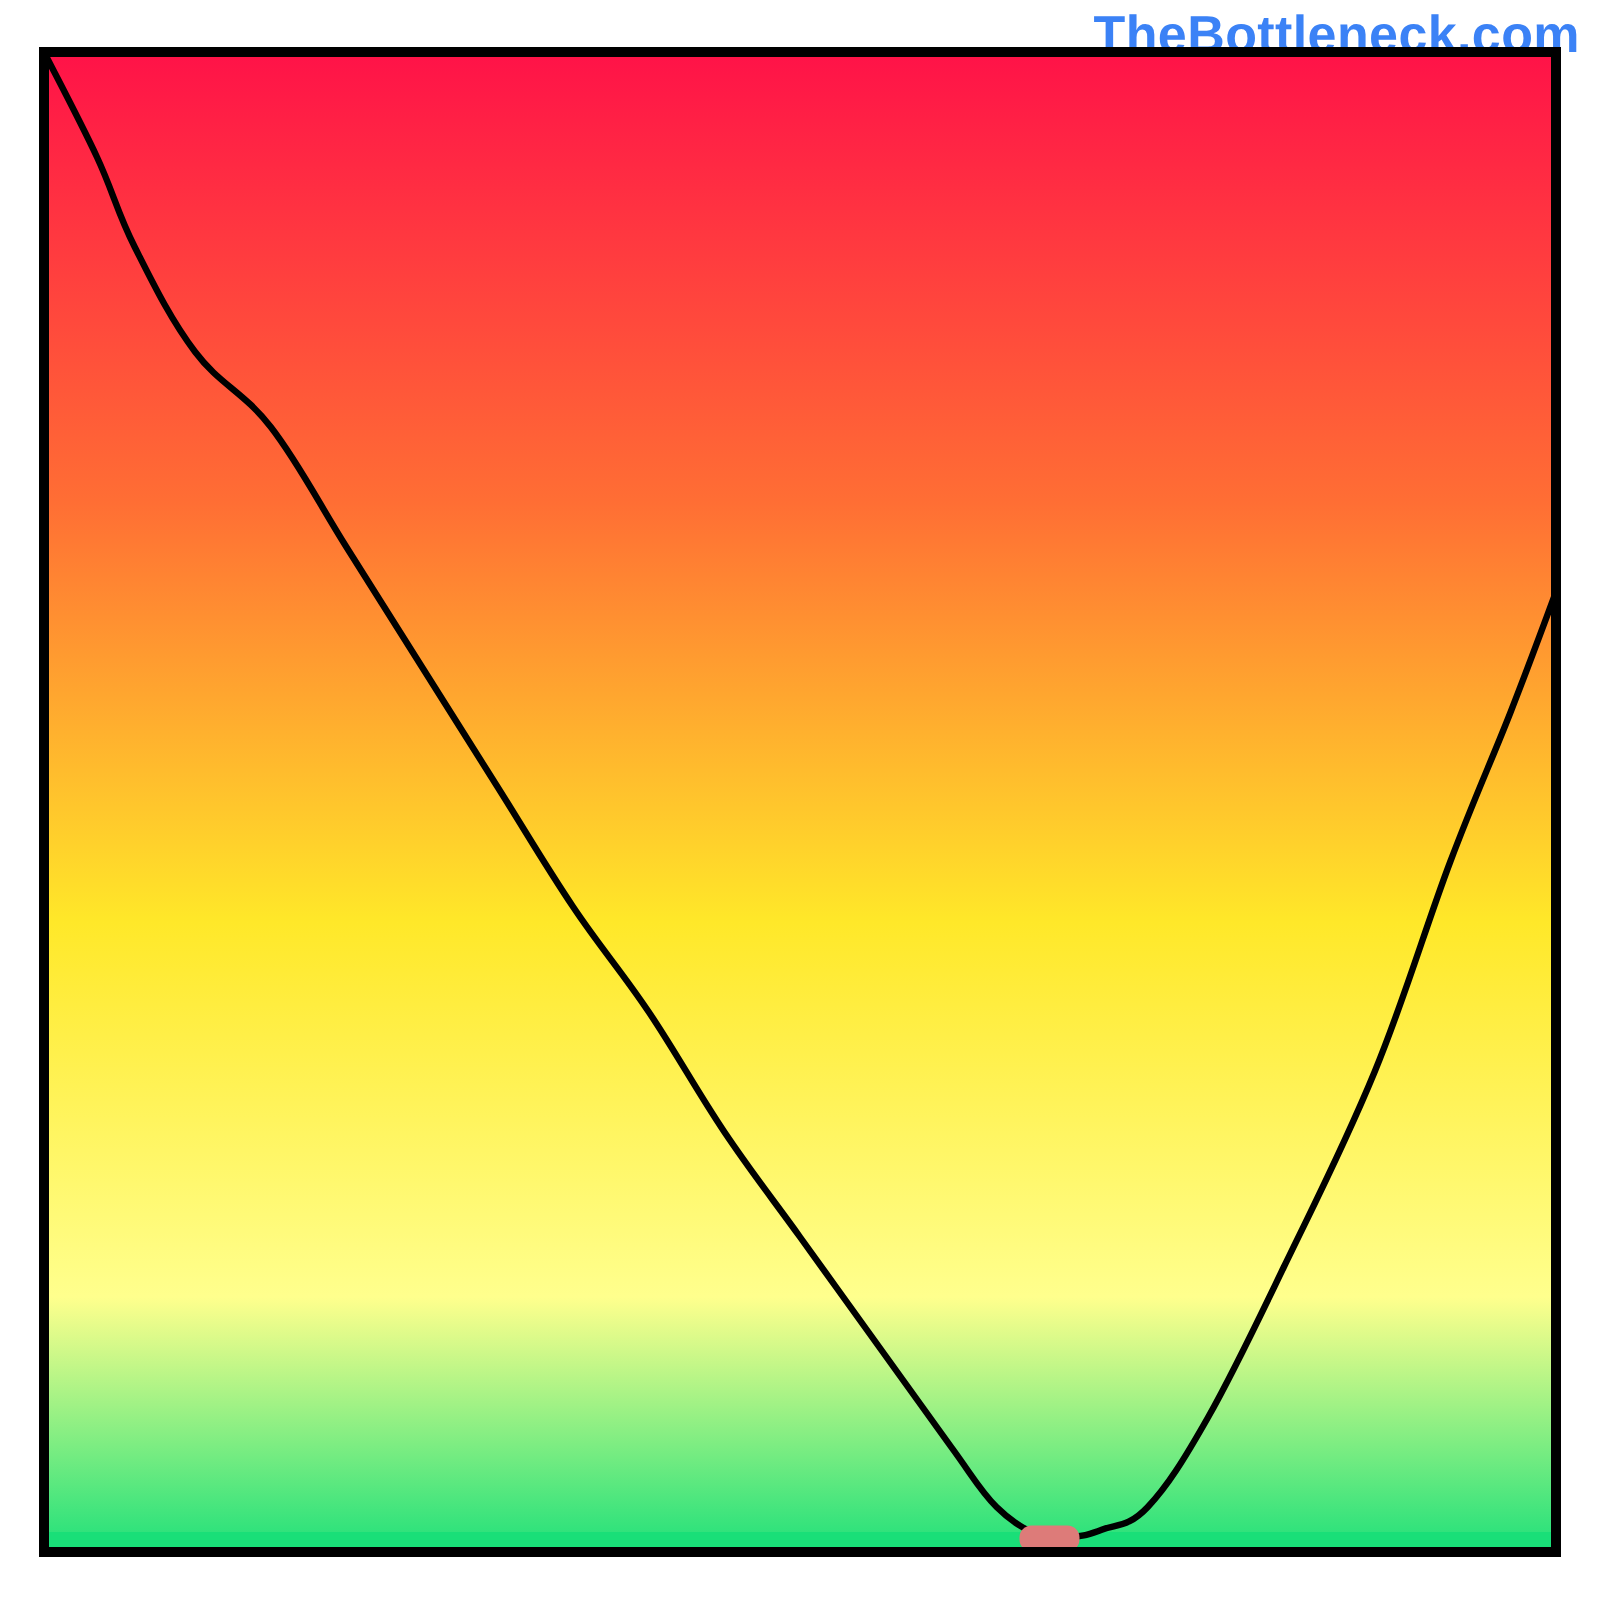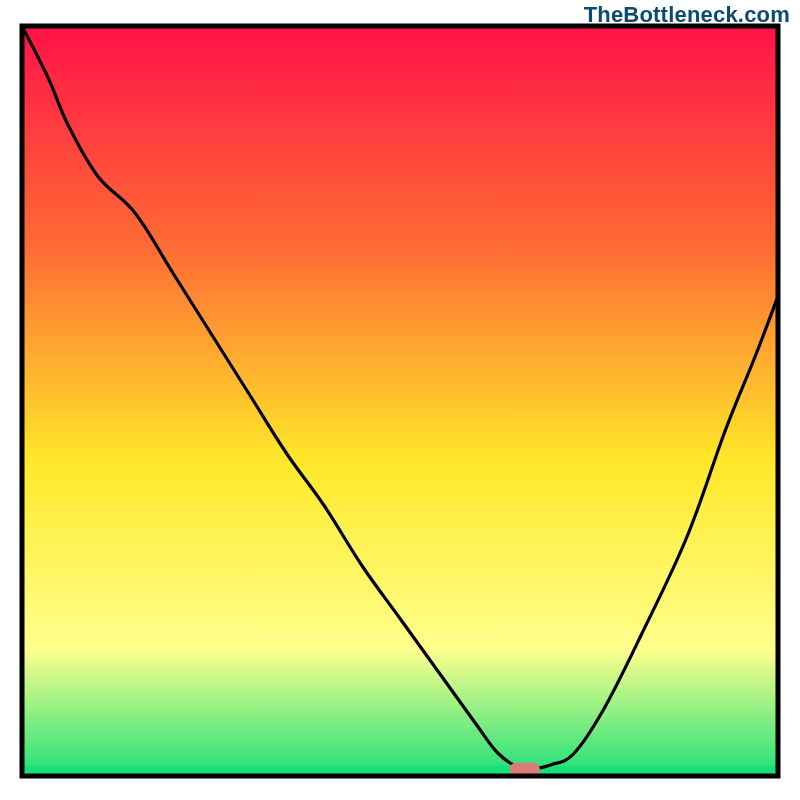--- a/index.html
+++ b/index.html
@@ -14,23 +14,23 @@
   .stage {
     position: relative;
     width: 800px;
     height: 800px;
     background: #ffffff;
   }
   .watermark {
     position: absolute;
     top: 2px;
     right: 10px;
-    font-size: 22px;
+    font-size: 26px;
     font-weight: 600;
-    color: #0c4a6e;
+    color: #3b82f6;
     letter-spacing: 0.2px;
     user-select: none;
     margin-left: 36px;
   }
   svg {
     position: absolute;
     left: 0;
     top: 0;
   }
 </style>

